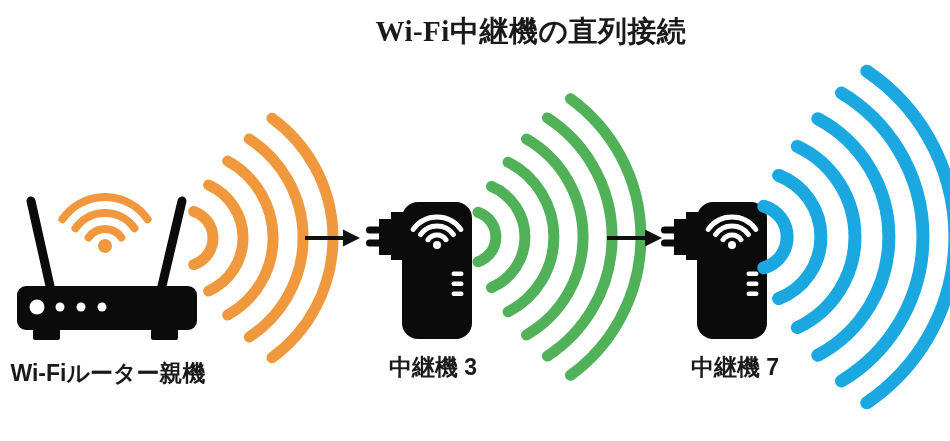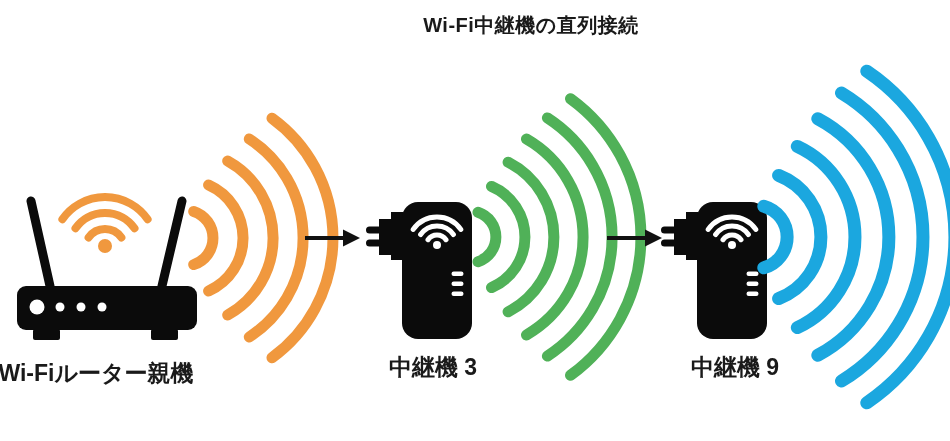--- a/index.html
+++ b/index.html
@@ -15,27 +15,27 @@
   html,body{margin:0;padding:0;background:var(--color-background);}
   .canvas{
     position:relative;width:950px;height:441px;overflow:hidden;
     background:var(--color-background);
     font-family:"Liberation Sans","DejaVu Sans",sans-serif;
   }
   .scene{position:absolute;left:0;top:0;width:950px;height:441px;display:block;}
   .title{
     position:absolute;left:531px;top:12px;transform:translateX(-50%);
     margin:0;white-space:nowrap;
-    font-size:20px;font-weight:bold;color:var(--color-text);letter-spacing:0.5px;
+    font-size:29px;font-weight:bold;color:var(--color-text);letter-spacing:0.5px;font-family:Liberation Serif, serif;
   }
   .label{
     position:absolute;transform:translateX(-50%);
     white-space:nowrap;font-size:23px;font-weight:bold;color:var(--color-text);
   }
-  .label-router{left:96px;top:358px;}
+  .label-router{left:108px;top:358px;}
   .label-repeater1{left:433px;top:352px;}
   .label-repeater2{left:735px;top:352px;}
 
   .device-fill{fill:var(--color-device);}
   .device-stroke{stroke:var(--color-device);stroke-linecap:round;fill:none;}
   .white-fill{fill:var(--color-white);}
   .wave path{fill:none;stroke-linecap:round;}
   .wave-orange path{stroke:var(--color-router_signal);stroke-width:11;}
   .wave-green  path{stroke:var(--color-repeater1_signal);stroke-width:11;}
   .wave-blue   path{stroke:var(--color-repeater2_signal);stroke-width:13;}
@@ -143,15 +143,15 @@
       <path d="M 778.6 175.4 A 66 66 0 0 1 778.6 298.6"></path>
       <path d="M 797.3 146.4 A 100 100 0 0 1 797.3 327.6"></path>
       <path d="M 817.8 118.7 A 134 134 0 0 1 817.8 355.3"></path>
       <path d="M 841.5 93.0 A 168 168 0 0 1 841.5 381.0"></path>
       <path d="M 866.8 71.2 A 200 200 0 0 1 866.8 402.8"></path>
     </g>
   </svg>
 
   <div class="label label-router">Wi-Fiルーター親機</div>
   <div class="label label-repeater1">中継機 3</div>
-  <div class="label label-repeater2">中継機 9</div>
+  <div class="label label-repeater2">中継機 7</div>
 
 </div>
 
 </body></html>

